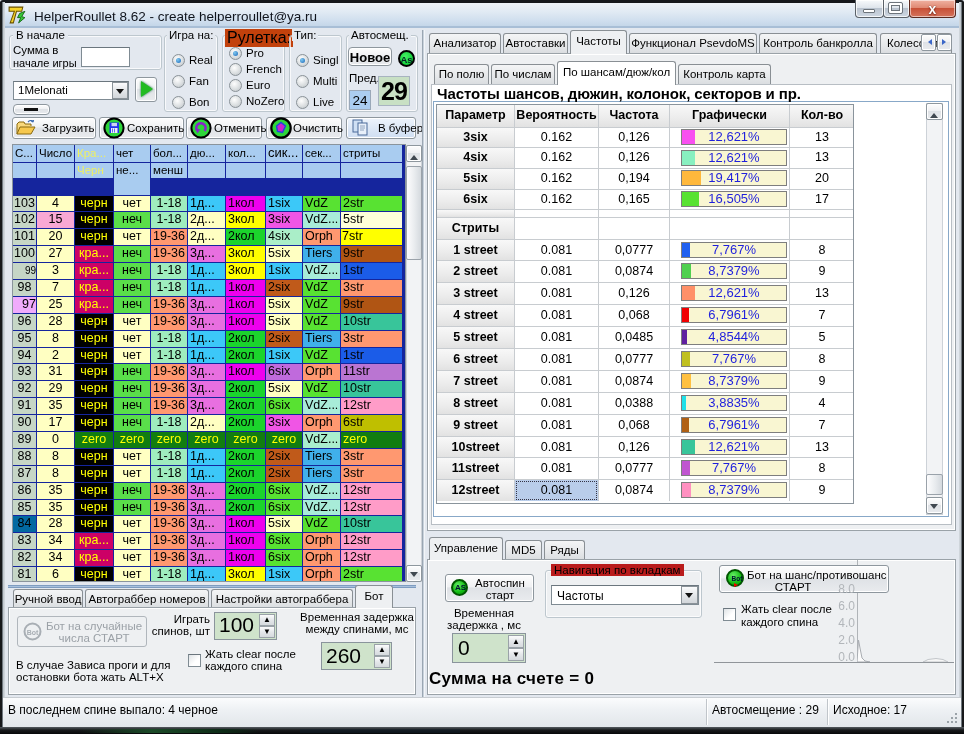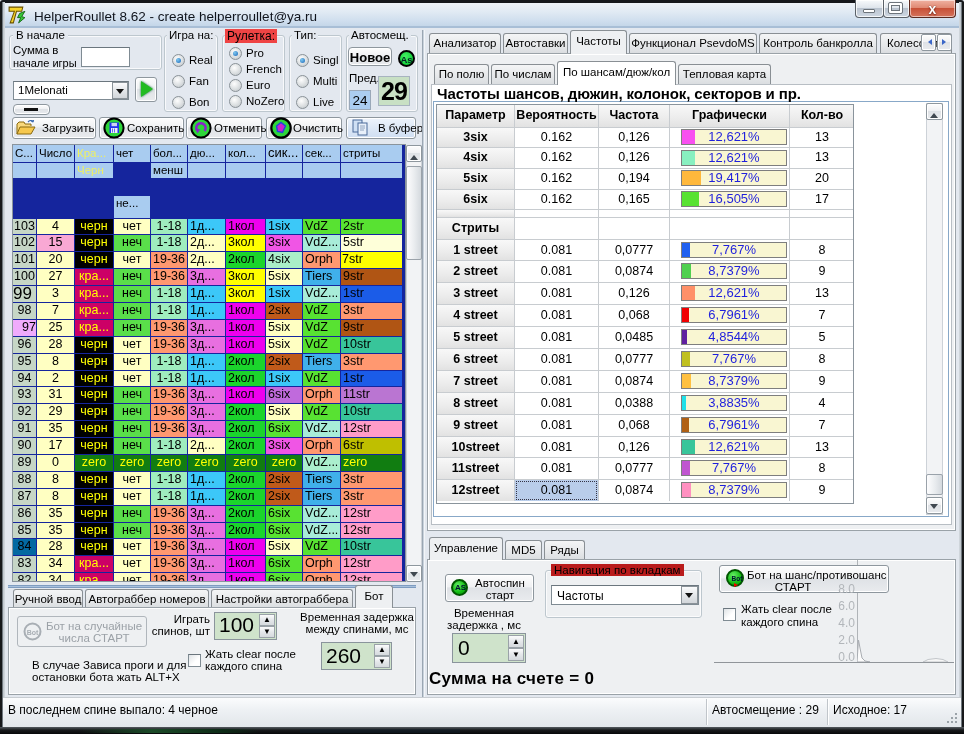--- a/index.html
+++ b/index.html
@@ -62,21 +62,21 @@
 <div class="abs grp" style="left:164px;top:35px;width:54px;height:77px;"></div>
 <div class="abs" style="left:167px;top:29px;background:#e3e8ef;padding:0 2px;font-size:11.5px;">Игра на:</div>
 <div class="radio on" style="left:172px;top:54px;"></div>
 <div class="abs t12" style="left:189px;top:54px;">Real</div>
 <div class="radio" style="left:172px;top:75px;"></div>
 <div class="abs t12" style="left:189px;top:75px;">Fan</div>
 <div class="radio" style="left:172px;top:96px;"></div>
 <div class="abs t12" style="left:189px;top:96px;">Bon</div>
 
 <div class="abs grp" style="left:222px;top:35px;width:63px;height:77px;"></div>
-<div class="abs" style="left:225px;top:29px;background:#ef4444;padding:0 2px;font-size:12px;">Рулетка:</div>
+<div class="abs" style="left:225px;top:29px;background:#c2410c;padding:0 2px;font-size:16px;">Рулетка:</div>
 <div class="radio on" style="left:229px;top:47px;"></div>
 <div class="abs t12" style="left:246px;top:47px;">Pro</div>
 <div class="radio" style="left:229px;top:63px;"></div>
 <div class="abs t12" style="left:246px;top:63px;">French</div>
 <div class="radio" style="left:229px;top:79px;"></div>
 <div class="abs t12" style="left:246px;top:79px;">Euro</div>
 <div class="radio" style="left:229px;top:95px;"></div>
 <div class="abs t12" style="left:246px;top:95px;">NoZero</div>
 
 <div class="abs grp" style="left:289px;top:35px;width:53px;height:77px;"></div>
@@ -142,21 +142,21 @@
       <div style="background:#a9ccf0;font-size:11.5px;color:#000;padding-left:2px;height:16.5px;line-height:16.5px;white-space:nowrap;overflow:hidden;">чет</div>
       <div style="background:#a9ccf0;font-size:11.5px;color:#000;padding-left:2px;height:16.5px;line-height:16.5px;white-space:nowrap;overflow:hidden;">бол...</div>
       <div style="background:#a9ccf0;font-size:11.5px;color:#000;padding-left:2px;height:16.5px;line-height:16.5px;white-space:nowrap;overflow:hidden;">дю...</div>
       <div style="background:#a9ccf0;font-size:11.5px;color:#000;padding-left:2px;height:16.5px;line-height:16.5px;white-space:nowrap;overflow:hidden;">кол...</div>
       <div style="background:#a9ccf0;font-size:13px;color:#000;padding-left:2px;height:16.5px;line-height:16.5px;white-space:nowrap;overflow:hidden;">сик...</div>
       <div style="background:#a9ccf0;font-size:11.5px;color:#000;padding-left:2px;height:16.5px;line-height:16.5px;white-space:nowrap;overflow:hidden;">сек...</div>
       <div style="background:#a9ccf0;font-size:11.5px;color:#000;padding-left:2px;height:16.5px;line-height:16.5px;white-space:nowrap;overflow:hidden;">стриты</div>
       <div style="background:#a9ccf0;font-size:11.5px;color:#000;padding-left:2px;height:15.2px;line-height:15.2px;white-space:nowrap;overflow:hidden;"></div>
       <div style="background:#a9ccf0;font-size:11.5px;color:#000;padding-left:2px;height:15.2px;line-height:15.2px;white-space:nowrap;overflow:hidden;"></div>
       <div style="background:#a9ccf0;font-size:11.5px;color:#000;padding-left:2px;height:15.2px;line-height:15.2px;white-space:nowrap;overflow:hidden; color:#f0f060;">Черн</div>
-      <div style="background:#a9ccf0;font-size:11.5px;color:#000;padding-left:2px;height:22px;line-height:15.2px;white-space:nowrap;overflow:hidden;margin-top:33px;">не...</div>
+      <div style="background:#a9ccf0;font-size:11.5px;color:#000;padding-left:2px;height:32px;line-height:15.2px;white-space:nowrap;overflow:hidden;">не...</div>
       <div style="background:#a9ccf0;font-size:11.5px;color:#000;padding-left:2px;height:15.2px;line-height:15.2px;white-space:nowrap;overflow:hidden;">менш</div>
       <div style="background:#a9ccf0;font-size:11.5px;color:#000;padding-left:2px;height:15.2px;line-height:15.2px;white-space:nowrap;overflow:hidden;"></div>
       <div style="background:#a9ccf0;font-size:11.5px;color:#000;padding-left:2px;height:15.2px;line-height:15.2px;white-space:nowrap;overflow:hidden;"></div>
       <div style="background:#a9ccf0;font-size:11.5px;color:#000;padding-left:2px;height:15.2px;line-height:15.2px;white-space:nowrap;overflow:hidden;"></div>
       <div style="background:#a9ccf0;font-size:11.5px;color:#000;padding-left:2px;height:15.2px;line-height:15.2px;white-space:nowrap;overflow:hidden;"></div>
       <div style="background:#a9ccf0;font-size:11.5px;color:#000;padding-left:2px;height:15.2px;line-height:15.2px;white-space:nowrap;overflow:hidden;"></div>
       <div style="height:15.9px;line-height:15.6px;font-size:12.5px;white-space:nowrap;overflow:hidden;background:#c6d6c6;text-align:center;">103</div>
       <div style="height:15.9px;line-height:15.6px;font-size:12.5px;white-space:nowrap;overflow:hidden;background:#ffffc2;text-align:center;">4</div>
       <div style="height:15.9px;line-height:15.6px;font-size:12.5px;white-space:nowrap;overflow:hidden;background:#000000;text-align:center;color:#ffff00;">черн</div>
       <div style="height:15.9px;line-height:15.6px;font-size:12.5px;white-space:nowrap;overflow:hidden;background:#ffffc2;text-align:center;">чет</div>
@@ -189,21 +189,21 @@
       <div style="height:15.9px;line-height:15.6px;font-size:12.5px;white-space:nowrap;overflow:hidden;background:#c6d6c6;text-align:center;">100</div>
       <div style="height:15.9px;line-height:15.6px;font-size:12.5px;white-space:nowrap;overflow:hidden;background:#ffffc2;text-align:center;">27</div>
       <div style="height:15.9px;line-height:15.6px;font-size:12.5px;white-space:nowrap;overflow:hidden;background:#cc0066;text-align:center;color:#ffff00;">кра...</div>
       <div style="height:15.9px;line-height:15.6px;font-size:12.5px;white-space:nowrap;overflow:hidden;background:#5ade4a;text-align:center;">неч</div>
       <div style="height:15.9px;line-height:15.6px;font-size:12.5px;white-space:nowrap;overflow:hidden;background:#ff9870;text-align:center;">19-36</div>
       <div style="height:15.9px;line-height:15.6px;font-size:12.5px;white-space:nowrap;overflow:hidden;background:#e86fe0;padding-left:2px;">3д...</div>
       <div style="height:15.9px;line-height:15.6px;font-size:12.5px;white-space:nowrap;overflow:hidden;background:#ffff00;padding-left:2px;">3кол</div>
       <div style="height:15.9px;line-height:15.6px;font-size:12.5px;white-space:nowrap;overflow:hidden;background:#ffffc2;padding-left:2px;">5six</div>
       <div style="height:15.9px;line-height:15.6px;font-size:12.5px;white-space:nowrap;overflow:hidden;background:#40b0ea;padding-left:2px;">Tiers</div>
       <div style="height:15.9px;line-height:15.6px;font-size:12.5px;white-space:nowrap;overflow:hidden;background:#b05514;padding-left:2px;">9str</div>
-      <div style="height:15.9px;line-height:15.6px;font-size:17px;white-space:nowrap;overflow:hidden;background:#c6d6c6;text-align:left;">99</div>
+      <div style="height:15.9px;line-height:15.6px;font-size:10px;white-space:nowrap;overflow:hidden;background:#c6d6c6;text-align:right;">99</div>
       <div style="height:15.9px;line-height:15.6px;font-size:12.5px;white-space:nowrap;overflow:hidden;background:#ffffc2;text-align:center;">3</div>
       <div style="height:15.9px;line-height:15.6px;font-size:12.5px;white-space:nowrap;overflow:hidden;background:#cc0066;text-align:center;color:#ffff00;">кра...</div>
       <div style="height:15.9px;line-height:15.6px;font-size:12.5px;white-space:nowrap;overflow:hidden;background:#5ade4a;text-align:center;">неч</div>
       <div style="height:15.9px;line-height:15.6px;font-size:12.5px;white-space:nowrap;overflow:hidden;background:#9fedbe;text-align:center;">1-18</div>
       <div style="height:15.9px;line-height:15.6px;font-size:12.5px;white-space:nowrap;overflow:hidden;background:#3cc8f8;padding-left:2px;">1д...</div>
       <div style="height:15.9px;line-height:15.6px;font-size:12.5px;white-space:nowrap;overflow:hidden;background:#ffff00;padding-left:2px;">3кол</div>
       <div style="height:15.9px;line-height:15.6px;font-size:12.5px;white-space:nowrap;overflow:hidden;background:#3cc8f8;padding-left:2px;">1six</div>
       <div style="height:15.9px;line-height:15.6px;font-size:12.5px;white-space:nowrap;overflow:hidden;background:#a8ecd8;padding-left:2px;">VdZ...</div>
       <div style="height:15.9px;line-height:15.6px;font-size:12.5px;white-space:nowrap;overflow:hidden;background:#1b5ce8;padding-left:2px;">1str</div>
       <div style="height:15.9px;line-height:15.6px;font-size:12.5px;white-space:nowrap;overflow:hidden;background:#c6d6c6;text-align:center;">98</div>
@@ -432,39 +432,39 @@
 <div class="abs" style="left:298px;top:611px;width:118px;font-size:11.5px;text-align:center;line-height:12px;">Временная задержка<br>между спинами, мс</div>
 <div class="spinbox" style="left:321px;top:642px;width:71px;height:28px;">
     <div class="spinbtns">
       <div>▲</div>
       <div>▼</div>
     </div>
   </div>
 <div class="abs" style="left:326px;top:644px;font-size:21px;">260</div>
 <div class="abs sunk" style="left:188px;top:654px;width:13px;height:13px;background:linear-gradient(135deg,#dfe3e6,#fff 60%);"></div>
 <div class="abs" style="left:205px;top:648px;width:100px;font-size:11.5px;line-height:12px;">Жать clear после<br>каждого спина</div>
-<div class="abs" style="left:32px;top:659px;width:165px;font-size:11.5px;line-height:12px;">В случае Зависа проги и для<br>остановки бота жать ALT+X</div>
+<div class="abs" style="left:16px;top:659px;width:165px;font-size:11.5px;line-height:12px;">В случае Зависа проги и для<br>остановки бота жать ALT+X</div>
 
 <div class="tab" style="left:429px;top:33px;width:72px;height:20px;line-height:19px;">Анализатор</div>
 <div class="tab" style="left:503px;top:33px;width:65px;height:20px;line-height:19px;">Автоставки</div>
 <div class="tab tabsel" style="left:570px;top:30px;width:57px;height:24px;line-height:21px;background:#eef0f2;">Частоты</div>
 <div class="tab" style="left:629px;top:33px;width:128px;height:20px;line-height:19px;">Функционал PsevdoMS</div>
 <div class="tab" style="left:759px;top:33px;width:118px;height:20px;line-height:19px;">Контроль банкролла</div>
 <div class="tab" style="left:880px;top:33px;width:72px;height:20px;line-height:19px;text-align:left;padding-left:6px;">Колесо ст</div>
 <div class="abs btn3" style="left:921px;top:34px;width:15px;height:17px;border-radius:2px;z-index:6;"></div>
 <div class="abs" style="left:925px;top:39px;width:0;height:0;border:3.5px solid transparent;border-right:4.5px solid #3a66c8;z-index:7;"></div>
 <div class="abs btn3" style="left:937px;top:34px;width:15px;height:17px;border-radius:2px;z-index:6;"></div>
 <div class="abs" style="left:942px;top:39px;width:0;height:0;border:3.5px solid transparent;border-left:4.5px solid #3a66c8;z-index:7;"></div>
 
 <div class="abs" style="left:427px;top:53px;width:529px;height:478px;background:#eef0f2;border:1px solid #9aa2a8;box-shadow:inset 0 0 0 1px #fff;"></div>
 
 <div class="tab" style="left:434px;top:64px;width:55px;height:20px;line-height:19px;">По полю</div>
 <div class="tab" style="left:491px;top:64px;width:64px;height:20px;line-height:19px;">По числам</div>
 <div class="tab tabsel" style="left:557px;top:61px;width:119px;height:24px;line-height:21px;background:#ffffff;">По шансам/дюж/кол</div>
-<div class="tab" style="left:678px;top:64px;width:93px;height:20px;line-height:19px;">Тепловая карта</div>
+<div class="tab" style="left:678px;top:64px;width:93px;height:20px;line-height:19px;">Контроль карта</div>
 
 <div class="abs" style="left:431px;top:84px;width:521px;height:441px;background:#fff;border:1px solid #b8bec4;"></div>
 <div class="abs" style="left:437px;top:85px;font-size:15px;font-weight:bold;letter-spacing:-0.1px;z-index:6;">Частоты шансов, дюжин, колонок, секторов и пр.</div>
 
 <div class="abs" style="left:433px;top:101px;width:516px;height:416px;background:#fff;border:1px solid #88a8c8;"></div>
 
 <div class="abs" style="left:436px;top:104px;width:418px;height:400px;border:1px solid #8a949c;overflow:hidden;">
     <div style="display:grid;grid-template-columns:77px 83px 70px 119px 64px;background:#c8ccd0;gap:1px;">
       <div style="background:linear-gradient(#f8f8f8,#ececec 60%,#e2e2e2);font-weight:bold;font-size:12.5px;text-align:center;height:21.5px;line-height:21.5px;">Параметр</div>
       <div style="background:linear-gradient(#f8f8f8,#ececec 60%,#e2e2e2);font-weight:bold;font-size:12.5px;text-align:center;height:21.5px;line-height:21.5px;">Вероятность</div>

